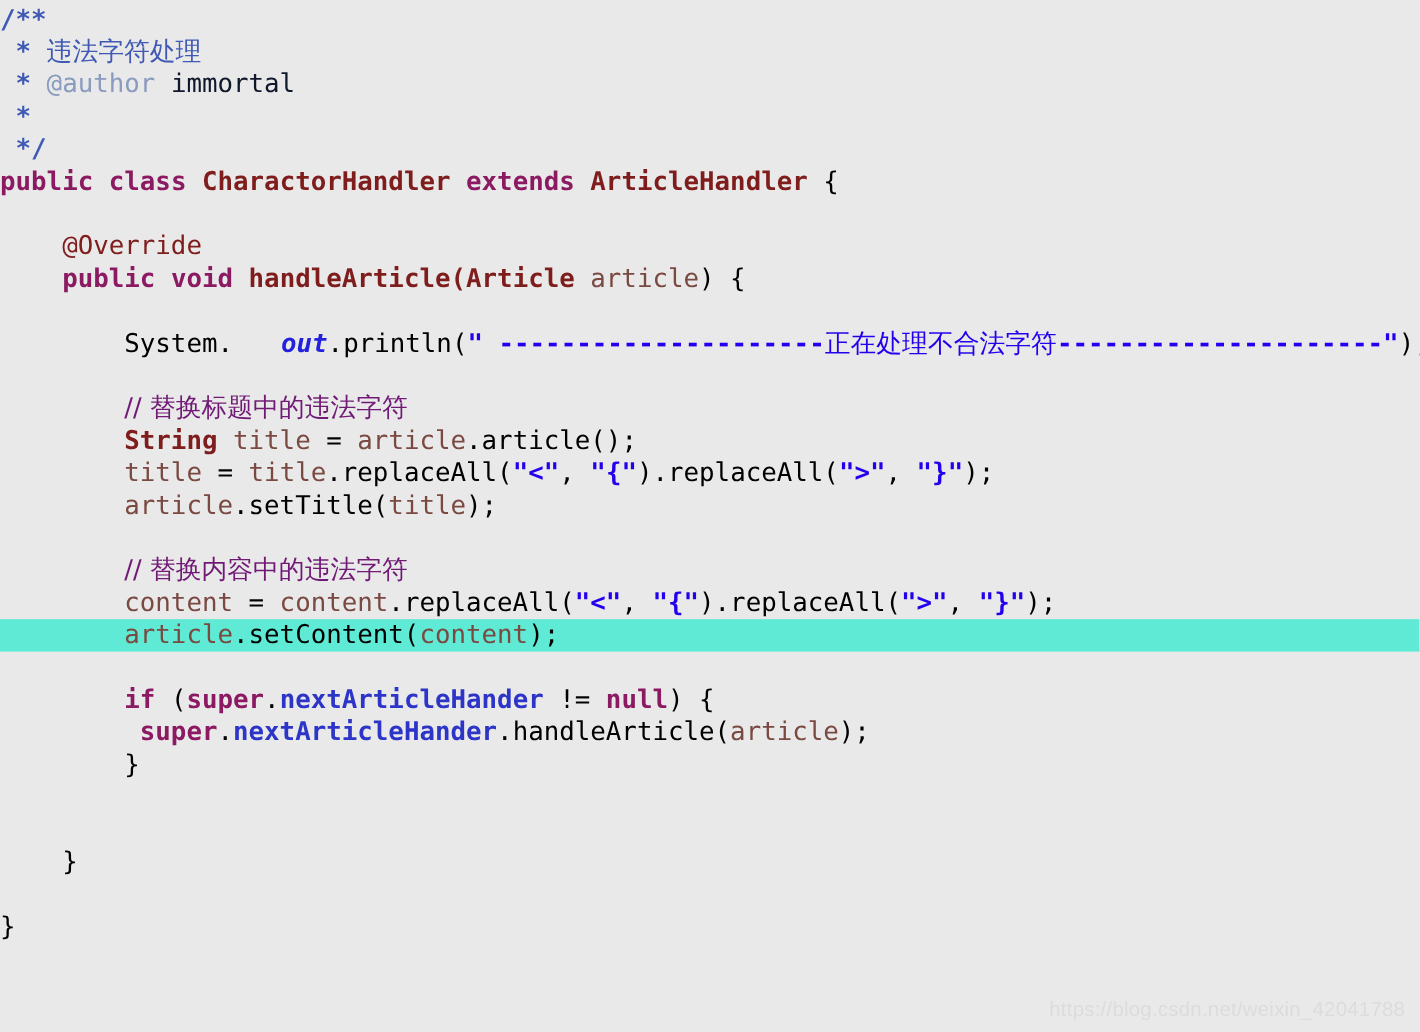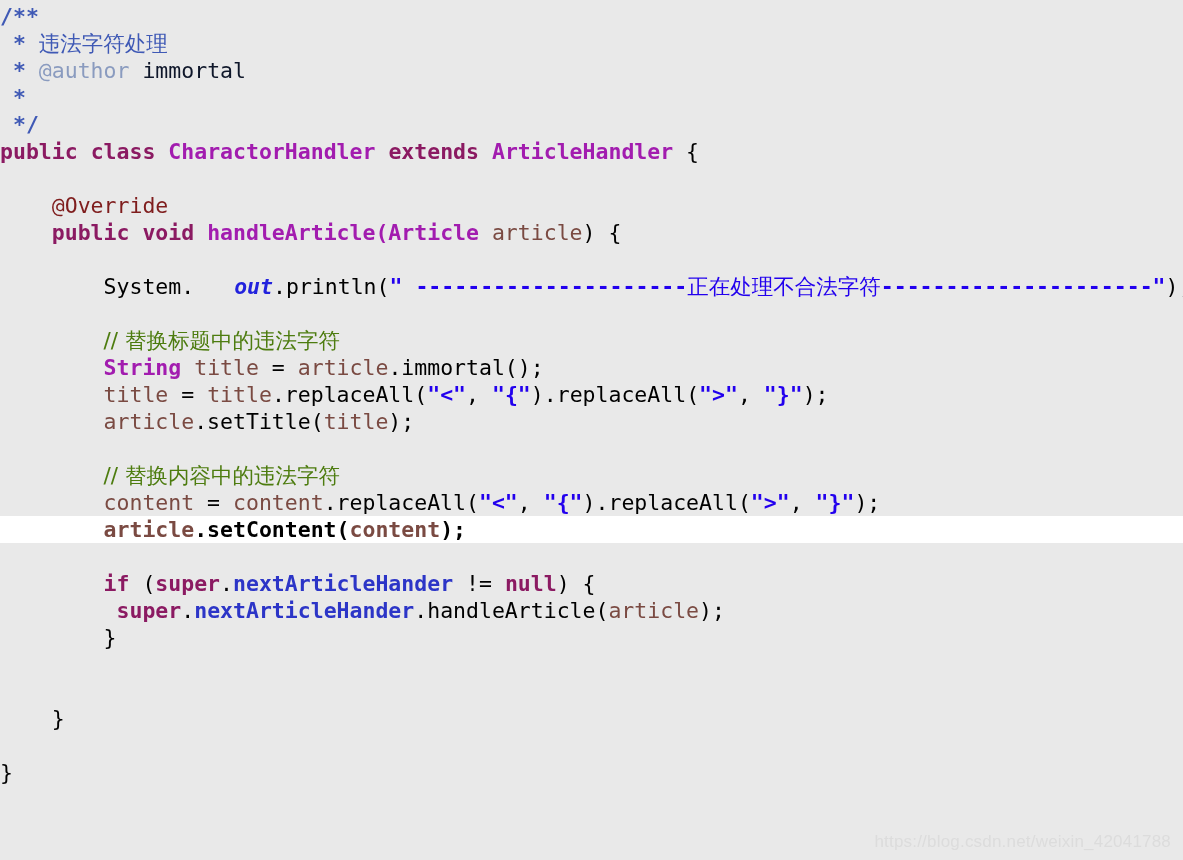--- a/index.html
+++ b/index.html
@@ -35,33 +35,32 @@
     line-height: 27px;
     white-space: pre;
     font-family: "DejaVu Sans Mono", monospace;
     font-size: 21.5px;
     letter-spacing: 0px;
     color: #000000;
     padding-left: 0px;
   }
 
   .code-line.highlighted {
-    background: #ffffff;
-    font-weight: bold;
+    background: #5eead4;
   }
 
   
   .tok-plain     { color: #000000; }
   .tok-keyword   { color: #8b1a62; font-weight: bold; }
-  .tok-type      { color: #a21caf; font-weight: bold; }
+  .tok-type      { color: #7f1d1d; font-weight: bold; }
   .tok-local     { color: #7a4a42; }
   .tok-field     { color: #2c35c7; font-weight: bold; }
   .tok-static    { color: #2222dd; font-style: italic; font-weight: bold; margin-left: 40px; }
   .tok-string    { color: #2200ee; font-weight: bold; }
-  .tok-comment   { color: #4d7c0f; }
+  .tok-comment   { color: #701a75; }
   .tok-doc       { color: #3f59b5; font-weight: bold; }
   .tok-doctag    { color: #8a9bbf; }
   .tok-docval    { color: #0f172a; font-weight: normal; }
   .tok-annot     { color: #7f1d1d; }
   .tok-cjk       { font-family: "DejaVu Sans", sans-serif; font-weight: normal; }
 
   .watermark {
     position: absolute;
     right: 12px;
     bottom: 8px;
@@ -99,21 +98,21 @@
     <div class="code-line"><span class="tok-plain">    </span><span class="tok-keyword">public</span><span class="tok-plain"> </span><span class="tok-keyword">void</span><span class="tok-plain"> </span><span class="tok-type">handleArticle(</span><span class="tok-type">Article</span><span class="tok-plain"> </span><span class="tok-local">article</span><span class="tok-plain">) {</span></div>
 
     <div class="code-line"><span></span>&nbsp;</div>
 
     <div class="code-line"><span class="tok-plain">        </span><span class="tok-plain">System.</span><span class="tok-static">out</span><span class="tok-plain">.println(</span><span class="tok-string">"</span><span class="tok-string"> ---------------------</span><span class="tok-string tok-cjk">正在处理不合法字符</span><span class="tok-string">---------------------</span><span class="tok-string">"</span><span class="tok-plain">);</span></div>
 
     <div class="code-line"><span></span>&nbsp;</div>
 
     <div class="code-line"><span class="tok-plain">        </span><span class="tok-comment tok-cjk">// 替换标题中的违法字符</span></div>
 
-    <div class="code-line"><span class="tok-plain">        </span><span class="tok-type">String</span><span class="tok-plain"> </span><span class="tok-local">title</span><span class="tok-plain"> = </span><span class="tok-local">article</span><span class="tok-plain">.immortal();</span></div>
+    <div class="code-line"><span class="tok-plain">        </span><span class="tok-type">String</span><span class="tok-plain"> </span><span class="tok-local">title</span><span class="tok-plain"> = </span><span class="tok-local">article</span><span class="tok-plain">.article();</span></div>
 
     <div class="code-line"><span class="tok-plain">        </span><span class="tok-local">title</span><span class="tok-plain"> = </span><span class="tok-local">title</span><span class="tok-plain">.replaceAll(</span><span class="tok-string">"&lt;"</span><span class="tok-plain">, </span><span class="tok-string">"{"</span><span class="tok-plain">).replaceAll(</span><span class="tok-string">"&gt;"</span><span class="tok-plain">, </span><span class="tok-string">"}"</span><span class="tok-plain">);</span></div>
 
     <div class="code-line"><span class="tok-plain">        </span><span class="tok-local">article</span><span class="tok-plain">.setTitle(</span><span class="tok-local">title</span><span class="tok-plain">);</span></div>
 
     <div class="code-line"><span></span>&nbsp;</div>
 
     <div class="code-line"><span class="tok-plain">        </span><span class="tok-comment tok-cjk">// 替换内容中的违法字符</span></div>
 
 

